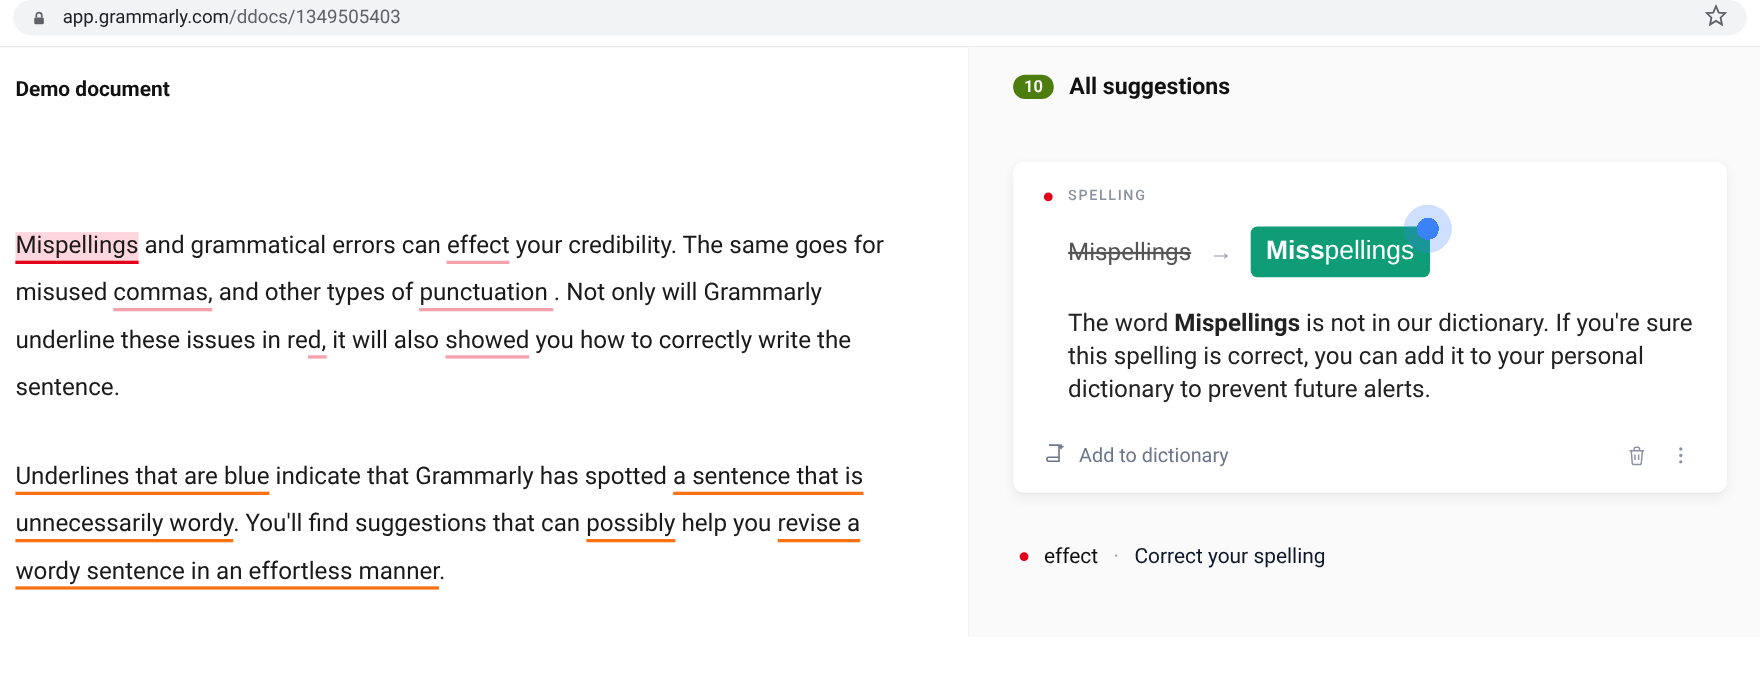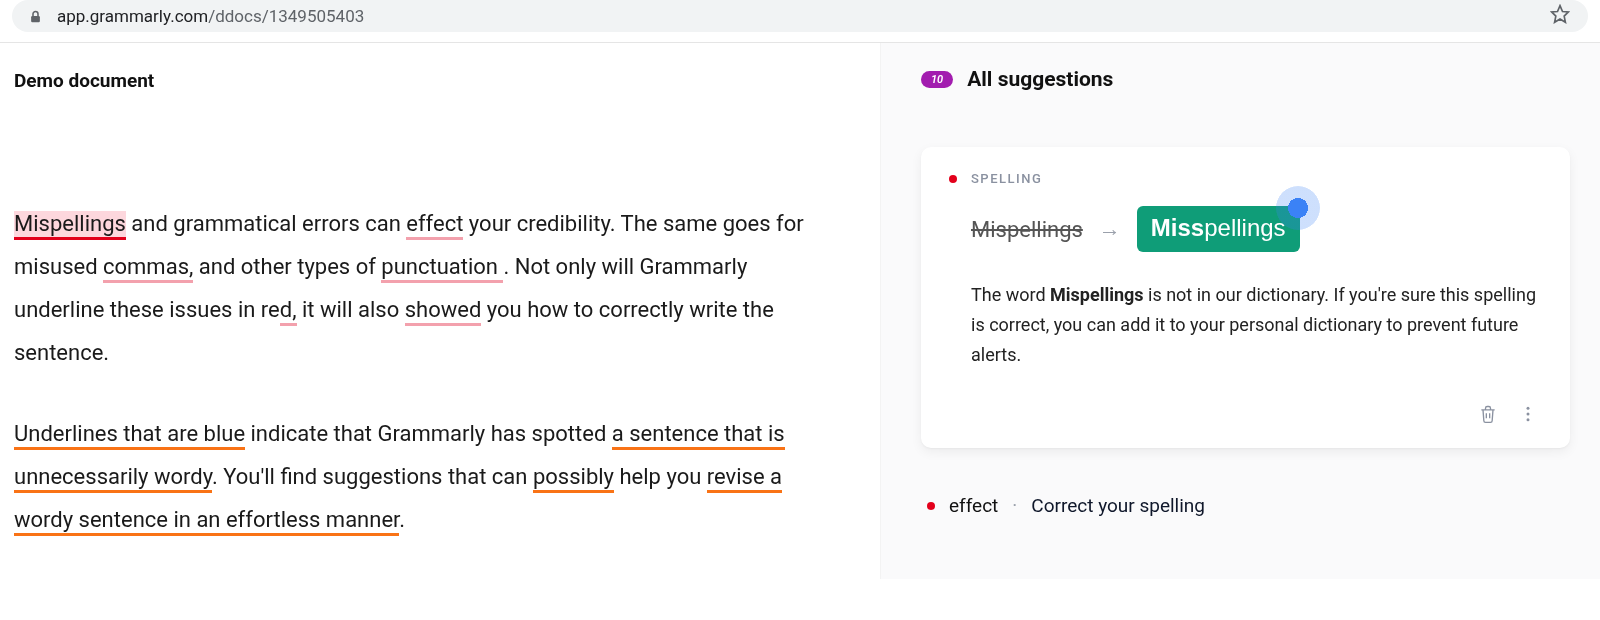--- a/index.html
+++ b/index.html
@@ -68,27 +68,26 @@
     background: #fafafb;
     border-left: 1px solid #f3f3f3;
   }
   .panel-header {
     display: flex;
     align-items: center;
     gap: 14px;
     margin-bottom: 56px;
   }
   .badge {
-    background: #a21caf;
+    background: #4d7c0f;
     color: #fff;
-    font-size: 11px;
+    font-size: 15px;
     font-weight: 600;
     border-radius: 12px;
     padding: 2px 10px;
-    font-style: italic;
   }
   .panel-title {
     font-size: 21px;
     font-weight: 700;
   }
 
   .card {
     background: #fff;
     border-radius: 10px;
     box-shadow: 0 4px 12px rgba(0,0,0,0.06), 0 1px 2px rgba(0,0,0,0.04);
@@ -145,21 +144,21 @@
     position: absolute;
     width: 44px; height: 44px;
     border-radius: 50%;
     background: radial-gradient(circle at center, #3b82f6 0 10px, rgba(59,130,246,0.25) 10px 22px, rgba(59,130,246,0) 22px);
     top: -20px;
     right: -20px;
     z-index: 2;
     pointer-events: none;
   }
   .explain {
-    font-size: 18px;
+    font-size: 22px;
     line-height: 30px;
     color: #222;
     margin-left: 22px;
     margin-bottom: 30px;
   }
   .explain b { font-weight: 700; }
   .card-actions {
     display: flex;
     align-items: center;
     margin-left: 0;
@@ -243,20 +242,29 @@
         <span class="arrow">→</span>
         <button class="fix-btn">
           <span class="prefix">Miss</span><span>pellings</span>
           <span class="cursor-dot"></span>
         </button>
       </div>
       <div class="explain">
         <span>The word </span><b>Mispellings</b><span> is not in our dictionary. If you're sure this spelling is correct, you can add it to your personal dictionary to prevent future alerts.</span>
       </div>
       <div class="card-actions">
+        <div class="add-dict">
+          <span>
+            <svg width="22" height="22" viewBox="0 0 24 24" fill="none" stroke="currentColor" stroke-width="1.6">
+              <path d="M5 4h10v16H5a2 2 0 0 1 0-4h10"></path>
+              <path d="M17 3v5M14.5 5.5h5"></path>
+            </svg>
+          </span>
+          <span>Add to dictionary</span>
+        </div>
         <div class="spacer"></div>
         <span class="icon-btn">
           <svg width="20" height="20" viewBox="0 0 24 24" fill="none" stroke="currentColor" stroke-width="1.6">
             <path d="M4 7h16M9 7V5a2 2 0 0 1 2-2h2a2 2 0 0 1 2 2v2M6 7l1 13a2 2 0 0 0 2 2h6a2 2 0 0 0 2-2l1-13"></path>
             <path d="M10 11v6M14 11v6"></path>
           </svg>
         </span>
         <span class="icon-btn">
           <svg width="20" height="20" viewBox="0 0 24 24" fill="currentColor">
             <circle cx="12" cy="5" r="1.8"></circle>

